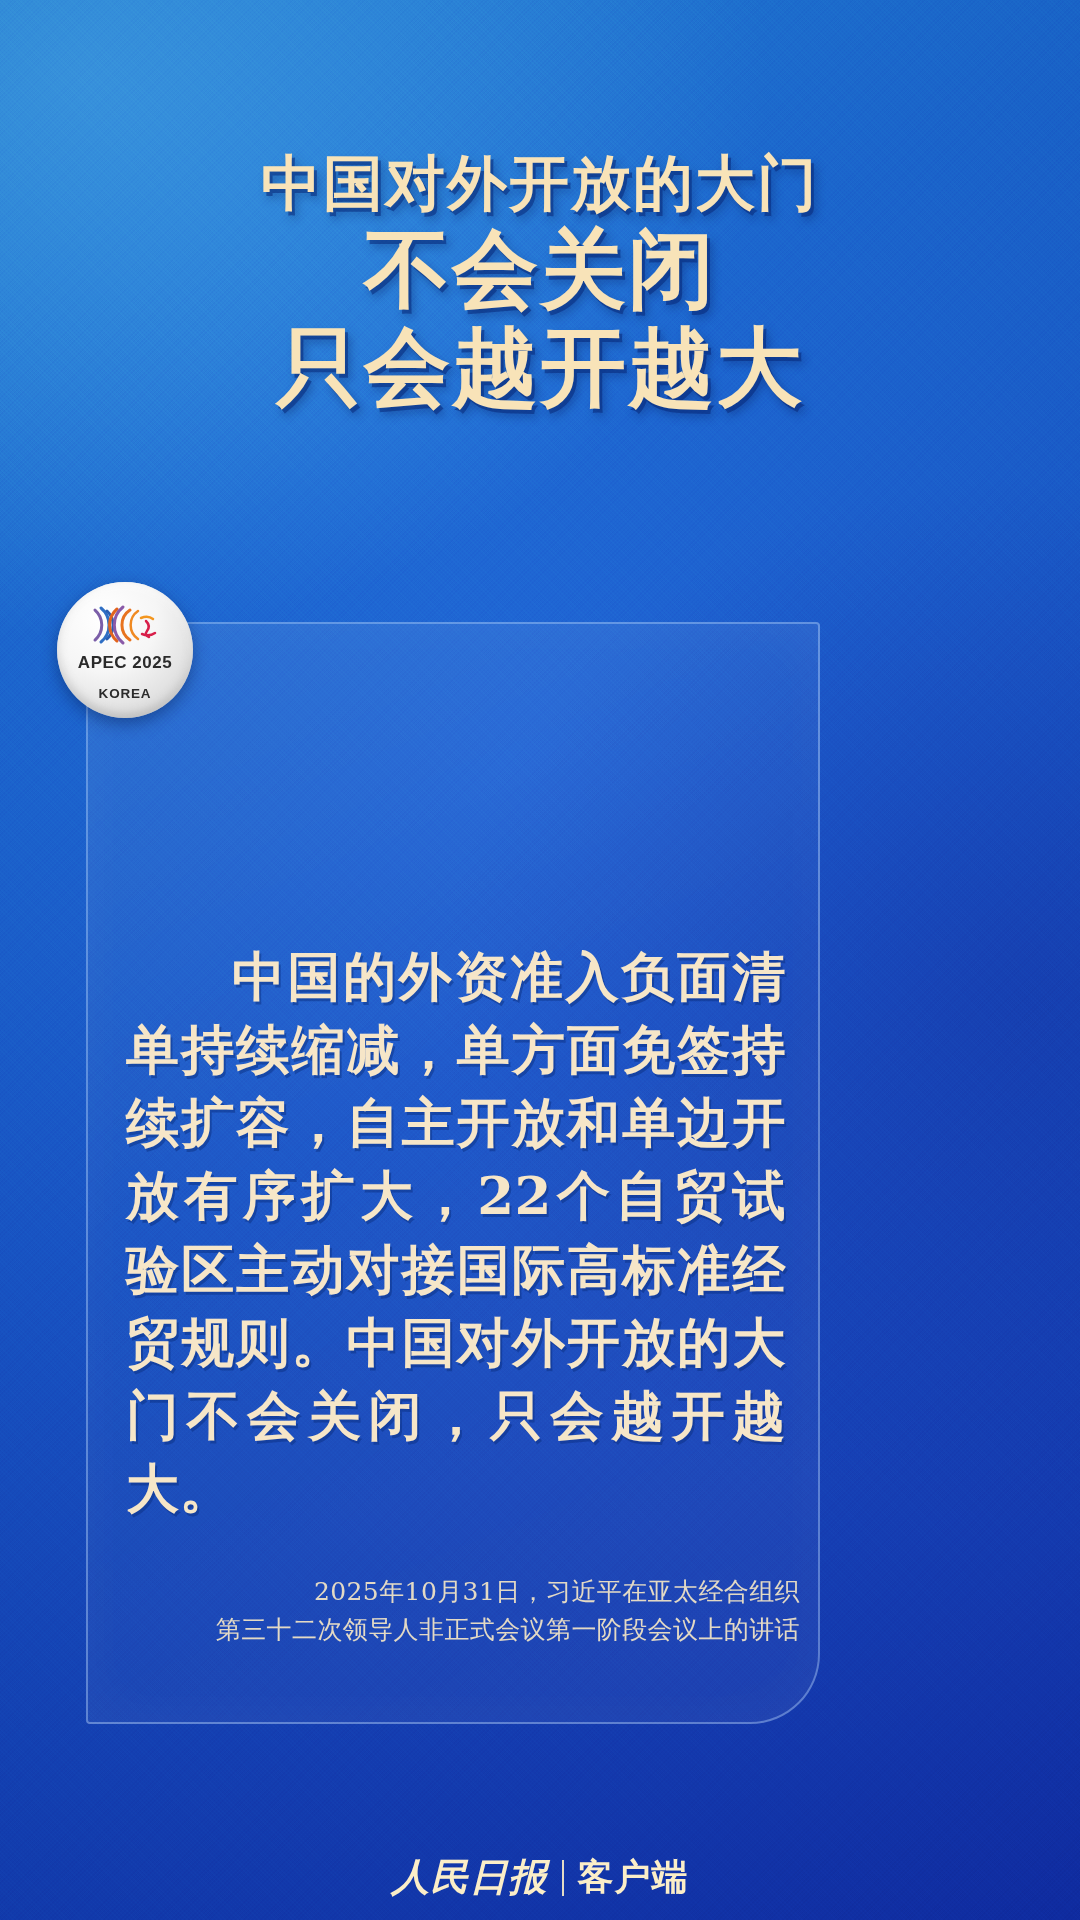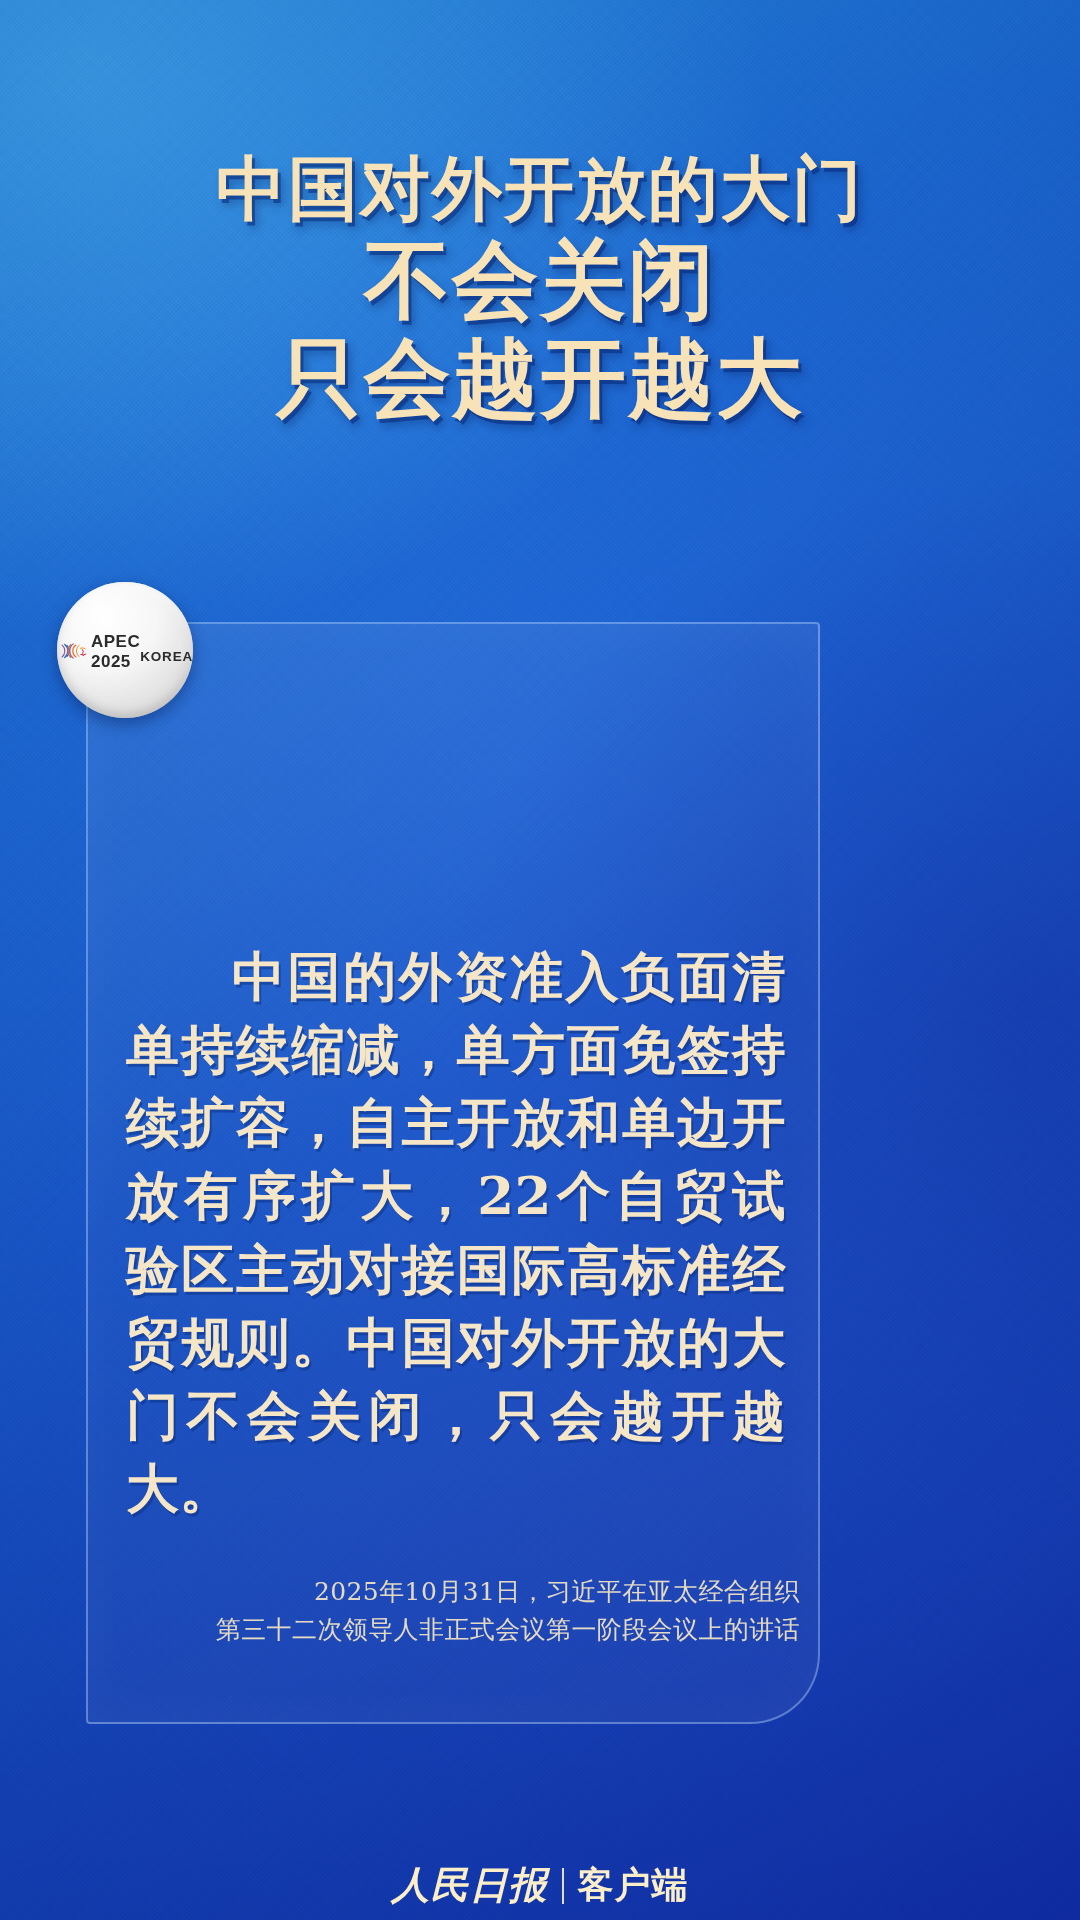--- a/index.html
+++ b/index.html
@@ -50,21 +50,21 @@
   .headline .hl {
     display: block;
     color: #f8e3b8;
     font-family: "DejaVu Serif", "Liberation Serif", serif;
     font-weight: 700;
     letter-spacing: 2px;
     text-shadow:
       3px 4px 0 rgba(7,40,120,0.55),
       5px 7px 10px rgba(5,25,90,0.35);
   }
-  .headline .hl1 { font-size: 70px; line-height: 1.12; }
+  .headline .hl1 { font-size: 60px; line-height: 1.12; }
   .headline .hl2 { font-size: 86px; line-height: 1.22; }
   .headline .hl3 { font-size: 86px; line-height: 1.22; font-family: Liberation Mono, monospace; }
 
   
   .card {
     position: absolute;
     left: 86px;
     top: 622px;
     width: 730px;
     height: 1098px;
@@ -84,21 +84,21 @@
     height: 136px;
     border-radius: 50%;
     background:
       radial-gradient(circle at 34% 26%, #ffffff 0%, #f6f6f6 40%, #e0e0e0 72%, #c9c9c9 100%);
     box-shadow:
       0 6px 16px rgba(0,20,70,0.40),
       inset 0 -4px 10px rgba(120,120,120,0.35),
       inset 0 4px 8px rgba(255,255,255,0.9);
     z-index: 9;
     display: flex;
-    flex-direction: row;
+    flex-direction: column;
     align-items: center;
     justify-content: center;
   }
   .badge-mark { width: 86px; height: 48px; margin-top: 2px; }
   .badge-t1 {
     font-family: "Liberation Sans", "DejaVu Sans", sans-serif;
     font-weight: 700;
     font-size: 17px;
     color: #2b2b2b;
     letter-spacing: .5px;
@@ -152,21 +152,20 @@
   .footer {
     position: absolute;
     left: 0;
     top: 1852px;
     width: 1080px;
     display: flex;
     align-items: center;
     justify-content: center;
     gap: 14px;
     z-index: 7;
-    margin-top: 8px;
   }
   .footer .brand {
     color: #fbeec8;
     font-family: "DejaVu Serif", "Liberation Serif", serif;
     font-weight: 700;
     font-style: italic;
     font-size: 38px;
     letter-spacing: 1px;
   }
   .footer .divider {

